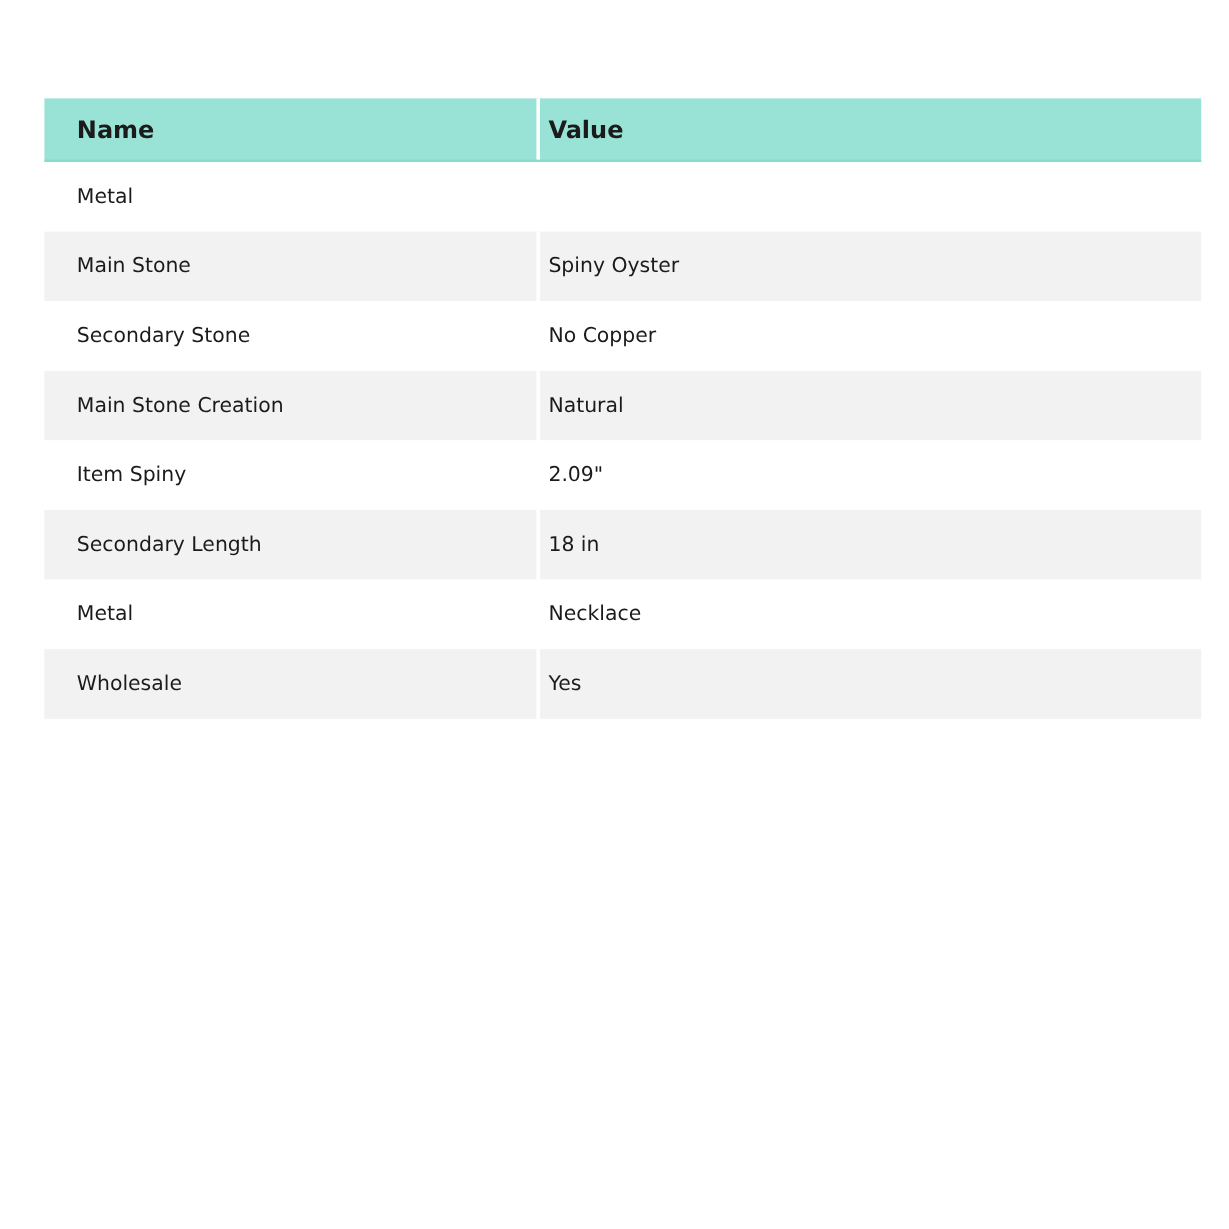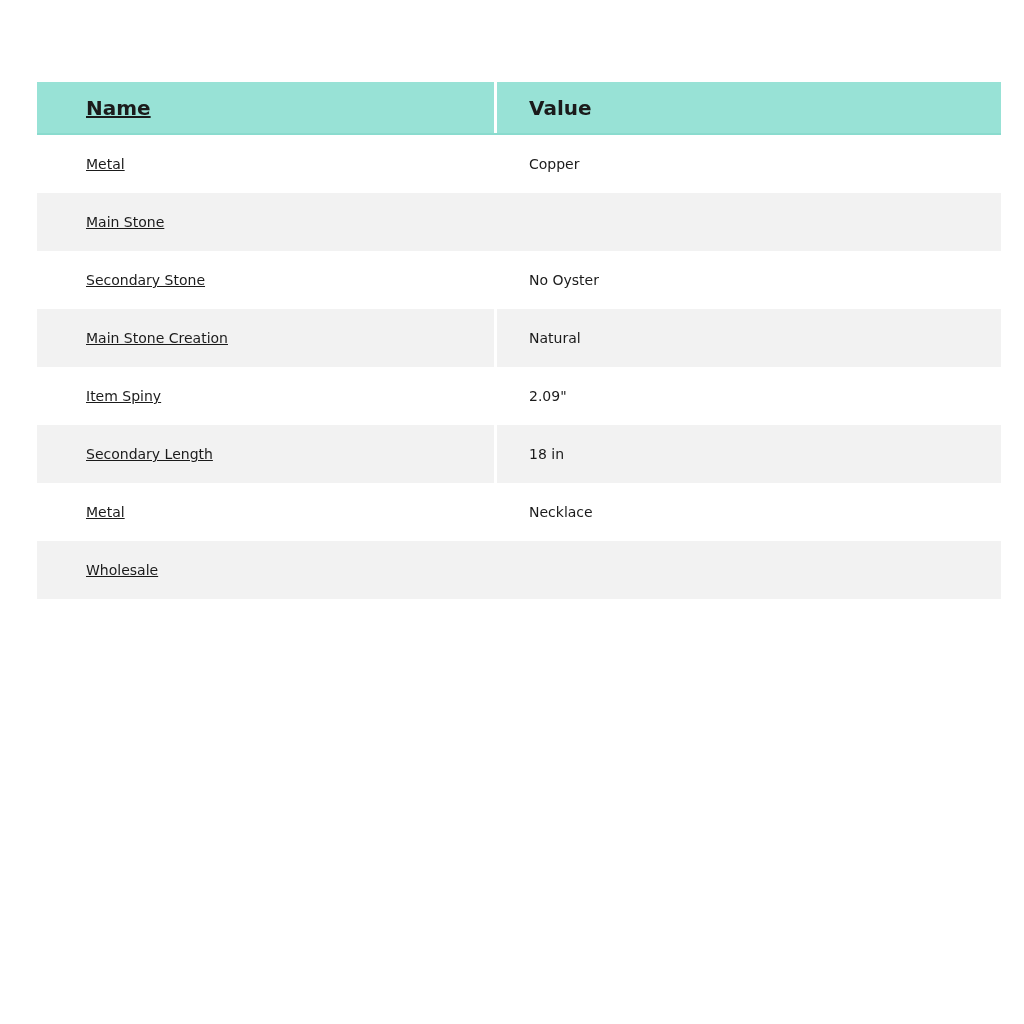--- a/index.html
+++ b/index.html
@@ -33,74 +33,74 @@
   }
   .row.header {
     height: 51px;
     background: var(--header-bg, #98e2d6);
     border-bottom: 2px solid var(--header-border, #8adbce);
   }
   .cell {
     display: flex;
     align-items: center;
     box-sizing: border-box;
-    font-size: 14px;
+    font-size: 17px;
     white-space: nowrap;
     overflow: hidden;
   }
   .name-cell {
-    width: 457px;
-    padding-left: 49px;
-    text-decoration: underline;
+    width: 410px;
+    padding-left: 27px;
   }
   .value-cell {
     flex: 1;
     border-left: 3px solid var(--divider-color, #ffffff);
-    padding-left: 32px;
+    padding-left: 7px;
   }
   .row.header .cell {
     font-size: 20px;
     font-weight: 700;
   }
 </style>
 </head>
 <body>
 
 <div class="page">
   <div class="spec-table">
     <div class="row header">
       <div class="cell name-cell">Name</div>
       <div class="cell value-cell">Value</div>
     </div>
     <div id="table-body">
         <div class="row">
           <div class="cell name-cell">Metal</div>
-          <div class="cell value-cell">Copper</div>
         </div>
         <div class="row alt">
           <div class="cell name-cell">Main Stone</div>
+          <div class="cell value-cell">Spiny Oyster</div>
         </div>
         <div class="row">
           <div class="cell name-cell">Secondary Stone</div>
-          <div class="cell value-cell">No Oyster</div>
+          <div class="cell value-cell">No Copper</div>
         </div>
         <div class="row alt">
           <div class="cell name-cell">Main Stone Creation</div>
           <div class="cell value-cell">Natural</div>
         </div>
         <div class="row">
           <div class="cell name-cell">Item Spiny</div>
           <div class="cell value-cell">2.09"</div>
         </div>
         <div class="row alt">
           <div class="cell name-cell">Secondary Length</div>
           <div class="cell value-cell">18 in</div>
         </div>
         <div class="row">
           <div class="cell name-cell">Metal</div>
           <div class="cell value-cell">Necklace</div>
         </div>
         <div class="row alt">
           <div class="cell name-cell">Wholesale</div>
+          <div class="cell value-cell">Yes</div>
         </div>
       </div>
   </div>
 </div>
 
 </body></html>

